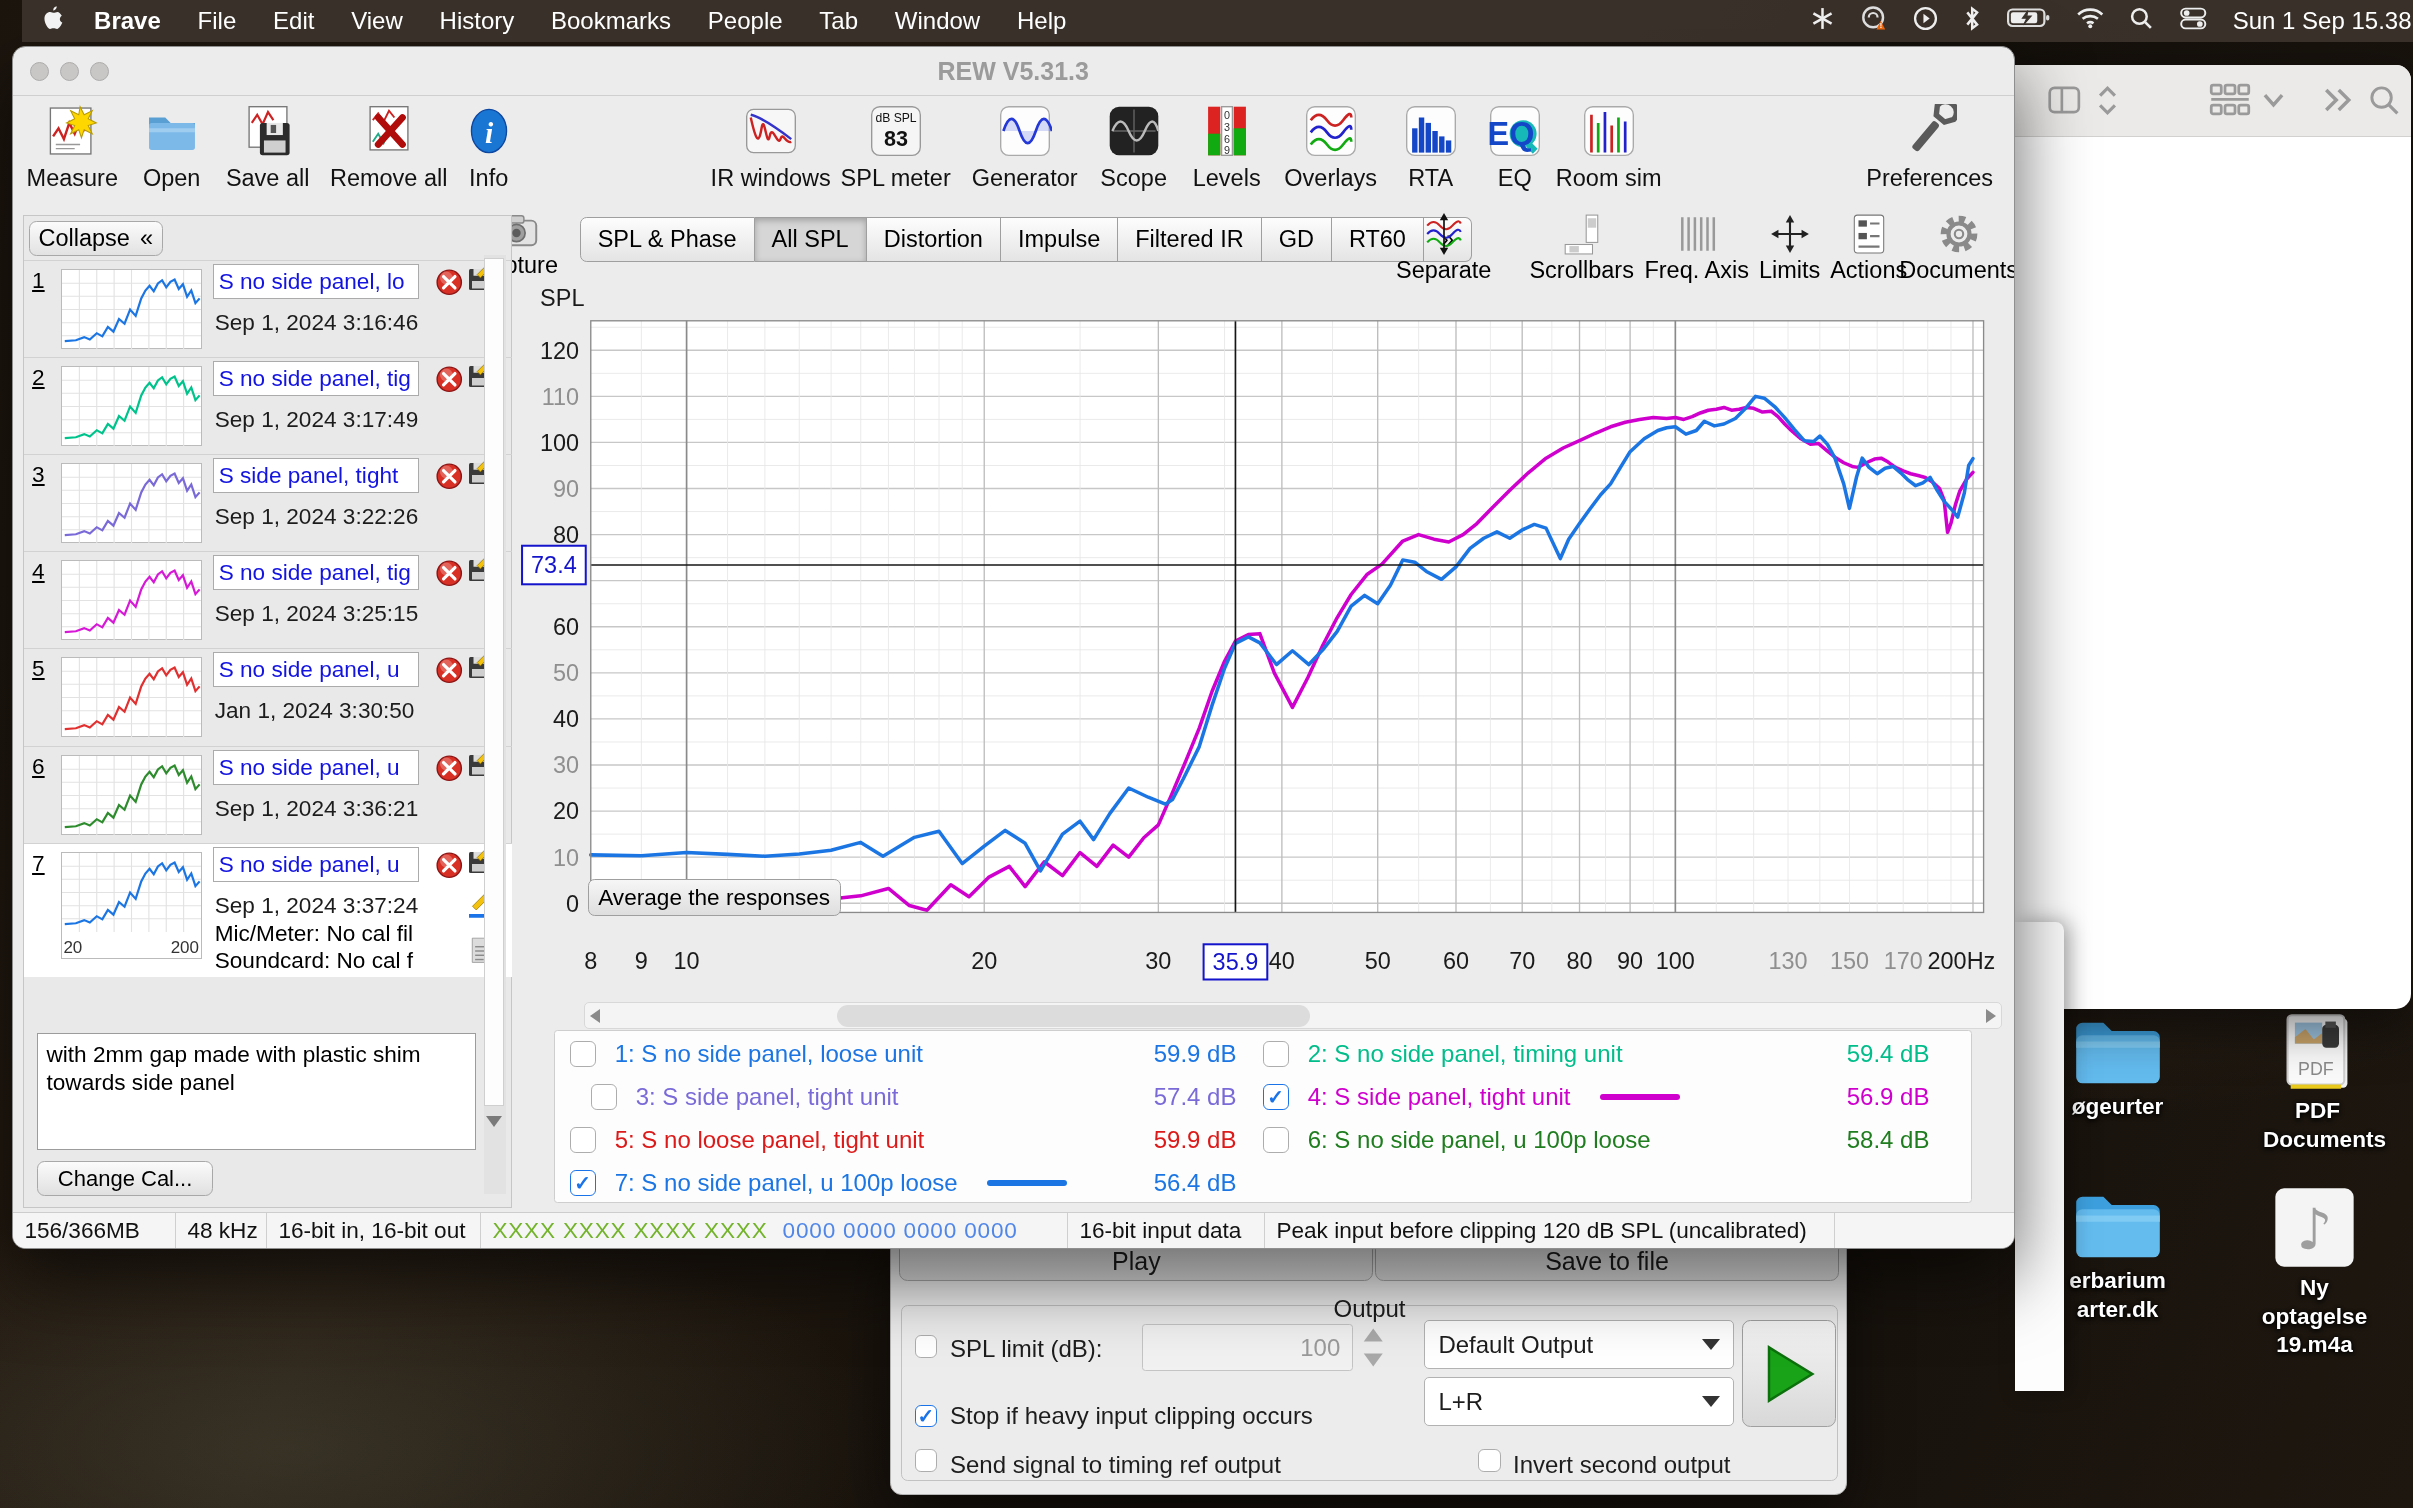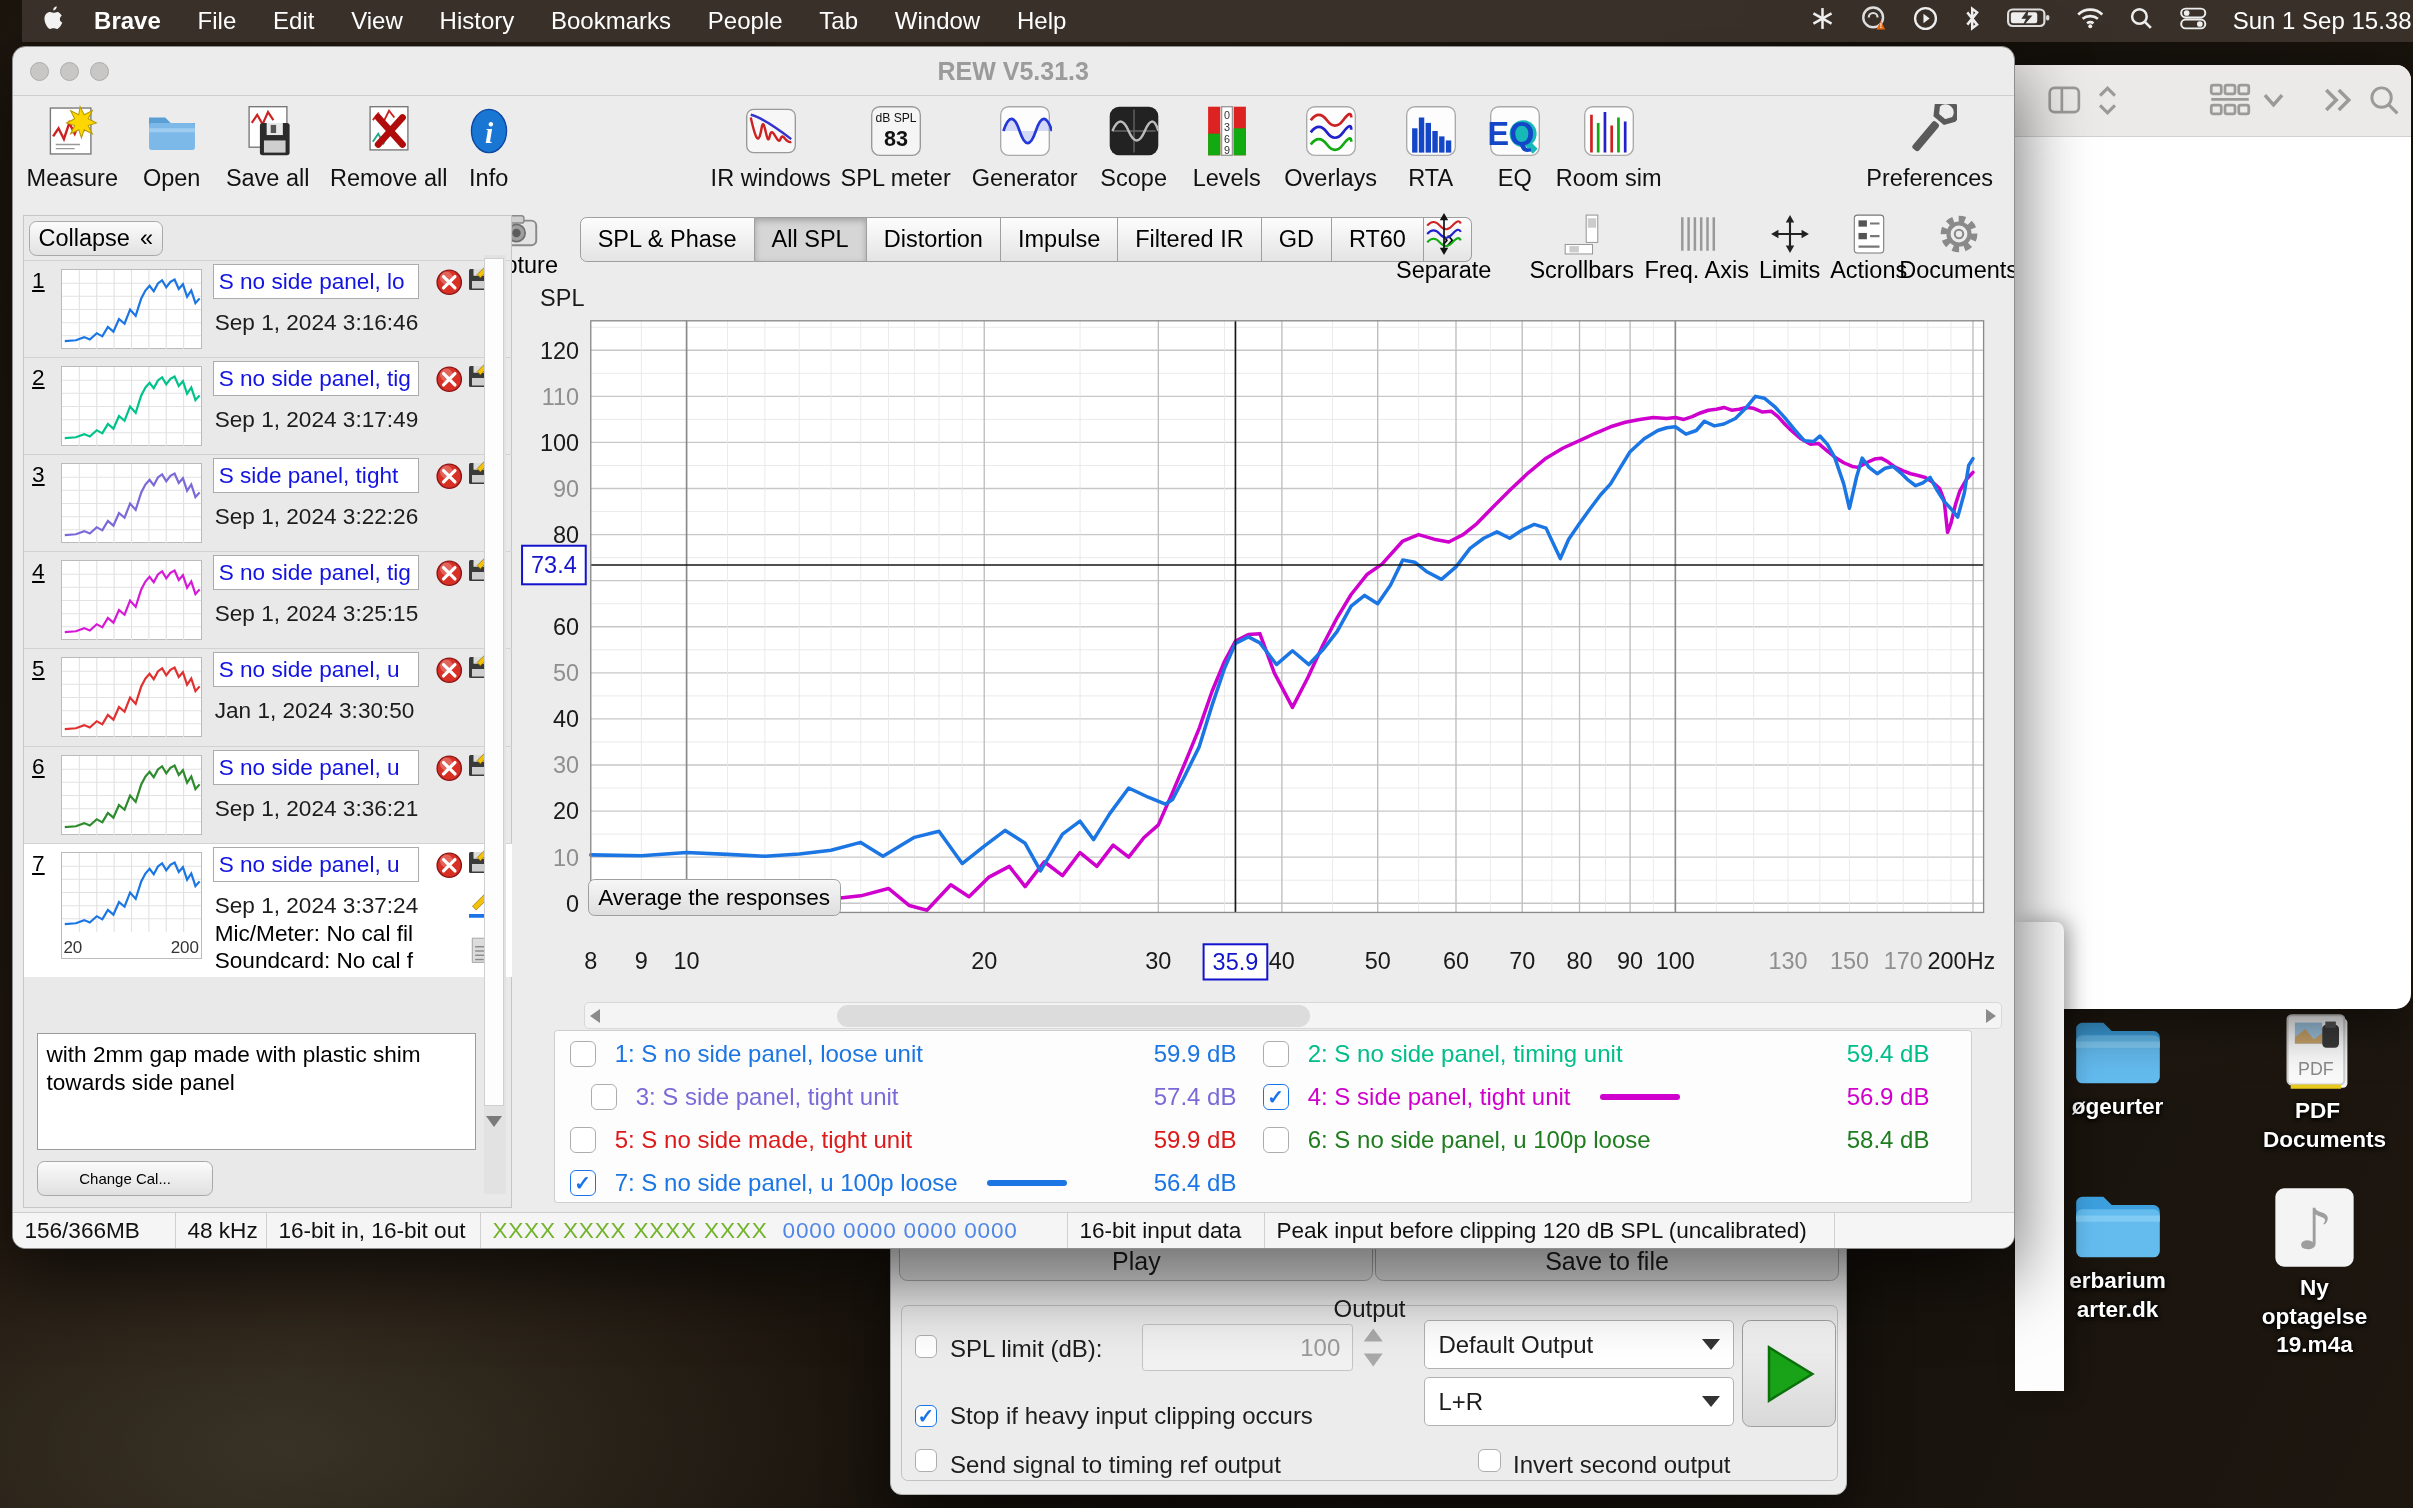--- a/index.html
+++ b/index.html
@@ -103,21 +103,21 @@
   .entry .date { position:absolute; left:191px; top:49px; font-size:22.6px; color:#1c1c1c; white-space:nowrap; }
   .entry .sico { position:absolute; left:442px; top:1.7px; }
   .entry.sel { background:#fff; }
   .entry .mic { position:absolute; left:191px; top:77px; font-size:22.6px; white-space:nowrap; }
   .entry .snd { position:absolute; left:191px; top:104px; font-size:22.6px; white-space:nowrap; }
   .entry .ax { position:absolute; font-size:17px; color:#333; }
   #notes { position:absolute; left:13.4px; top:817px; width:439px; height:117px; background:#fff;
     border:0.8px solid #9c9c9c; font-size:22.6px; padding:6.7px 8.4px; line-height:28.5px; }
   #changecal { position:absolute; left:13.4px; top:945px; width:176px; height:35px;
     background:linear-gradient(#fbfbfb,#e0e0e0); border:0.8px solid #a8a8a8; border-radius:7.5px;
-    display:flex; align-items:center; justify-content:center; font-size:15px; }
+    display:flex; align-items:center; justify-content:center; font-size:22px; }
   #side-scroll { position:absolute; left:460px; top:39px; width:22px; height:939px; background:#e2e2e2; }
   #side-thumb { position:absolute; left:0.8px; top:3.4px; width:20px; height:848px; background:#fdfdfd; border:0.8px solid #cfcfcf; }
   #side-arrow { position:absolute; left:2.5px; top:861px; width:0; height:0;
     border-left:8.4px solid transparent; border-right:8.4px solid transparent; border-top:11.7px solid #7a7a7a; }
 
   
   #chart-svg { position:absolute; left:499px; top:205px; }
   #avg-btn { position:absolute; left:575px; top:832px; width:253px; height:37px;
     background:linear-gradient(#f6f6f6,#dedede); border:0.8px solid #9f9f9f; border-radius:6.7px;
     display:flex; align-items:center; justify-content:center; font-size:22.6px; z-index:2; }
@@ -1001,21 +1001,21 @@
     <span class="val">57.4 dB</span>
       </div>
       <div class="leg-item" style="color: rgb(207, 0, 206);">
         <span class="chk on" style="width:26px;height:26px">✓</span>
     <span class="lbl">4: S side panel, tight unit</span>
     <span class="line" style="background:#cf00ce"></span>
     <span class="val">56.9 dB</span>
       </div>
       <div class="leg-item" style="color: rgb(220, 26, 26);">
         <span class="chk" style="width:26px;height:26px"></span>
-    <span class="lbl">5: S no side made, tight unit</span>
+    <span class="lbl">5: S no loose panel, tight unit</span>
 
     <span class="val">59.9 dB</span>
       </div>
       <div class="leg-item" style="color: rgb(31, 125, 31);">
         <span class="chk" style="width:26px;height:26px"></span>
     <span class="lbl">6: S no side panel, u 100p loose</span>
 
     <span class="val">58.4 dB</span>
       </div>
       <div class="leg-item" style="color: rgb(27, 118, 227);">

